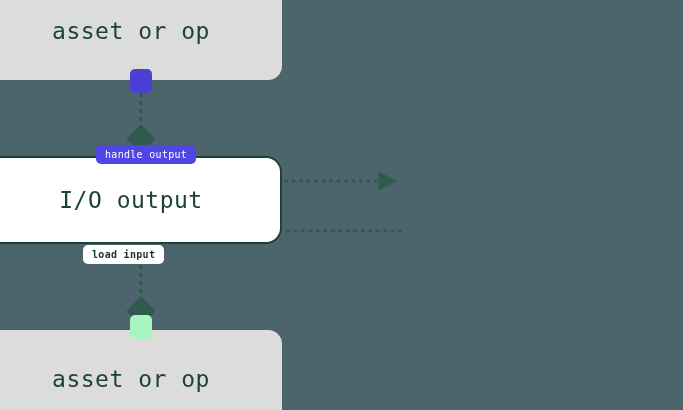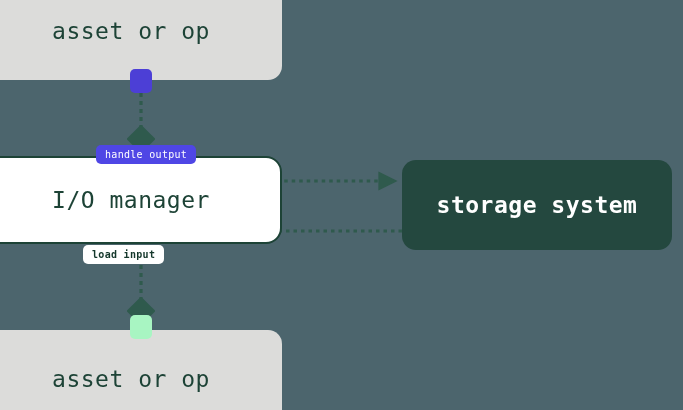--- a/index.html
+++ b/index.html
@@ -169,26 +169,23 @@
     </g>
   </svg>
 
   <div class="node node-asset" id="asset-top">
     <span>asset or op</span>
   </div>
 
   <div class="port" id="port-output"></div>
 
   <div class="node node-iomanager" id="io-manager">
-    <span>I/O manager</span>
+    <span>I/O output</span>
   </div>
 
-  <div class="node node-storage" id="storage-system">
-    <span>storage system</span>
-  </div>
 
   <div class="node node-asset" id="asset-bottom">
     <span>asset or op</span>
   </div>
 
   <div class="port" id="port-input"></div>
 
   <div class="edge-label" id="label-handle-output">
     <span>handle output</span>
   </div>

